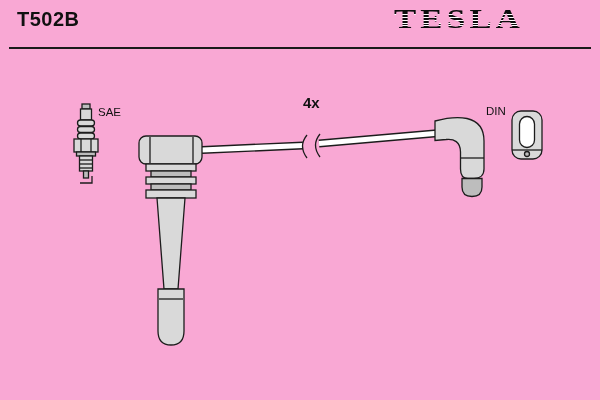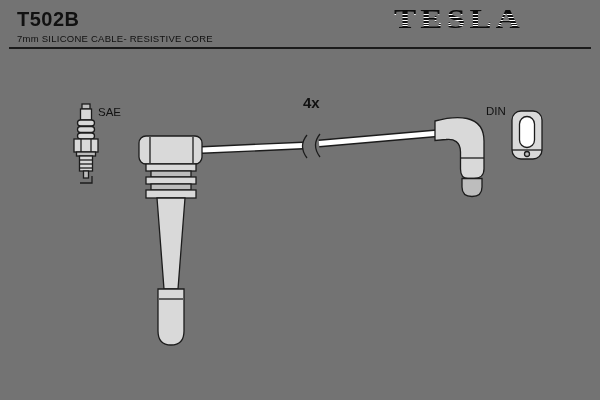--- a/index.html
+++ b/index.html
@@ -1,17 +1,17 @@
 <!DOCTYPE html>
 <html><head>
 <meta charset="utf-8">
 <style>
   html,body{margin:0;padding:0;background:#e9e9e9;}
   #stage{
-    position:relative;width:600px;height:400px;background:#737373;
+    position:relative;width:600px;height:400px;background:#f9a8d4;
     font-family:"Liberation Sans", sans-serif;overflow:hidden;
   }
   
   .part-number{
     position:absolute;left:17px;top:8px;
     font-size:20px;font-weight:700;letter-spacing:.5px;color:#111;
   }
   .subtitle{
     position:absolute;left:17px;top:33px;
     font-size:9.5px;letter-spacing:.25px;color:#111;
@@ -41,21 +41,20 @@
   .wire-inner{stroke:#ffffff;stroke-width:5.2;fill:none;}
   .lbl{font-family:"Liberation Sans", sans-serif;font-size:11.5px;fill:#111;}
   .qty{font-family:"Liberation Sans", sans-serif;font-size:15px;font-weight:600;fill:#111;}
 </style>
 </head>
 <body>
 
 <div id="stage">
 
   <div class="part-number">T502B</div>
-  <div class="subtitle">7mm SILICONE CABLE- RESISTIVE CORE</div>
   <div class="brand-logo">TESLA</div>
   <div class="divider"></div>
 
   <svg viewBox="0 0 600 400">
 
     <g class="ln">
       <rect x="82" y="104" width="8" height="5" class="fm"></rect>
       <rect x="80.5" y="109" width="11" height="11" class="fl"></rect>
       <rect x="77.5" y="120" width="17" height="6" rx="3" class="fl"></rect>
       <rect x="77.5" y="126.5" width="17" height="6" rx="3" class="fl"></rect>

